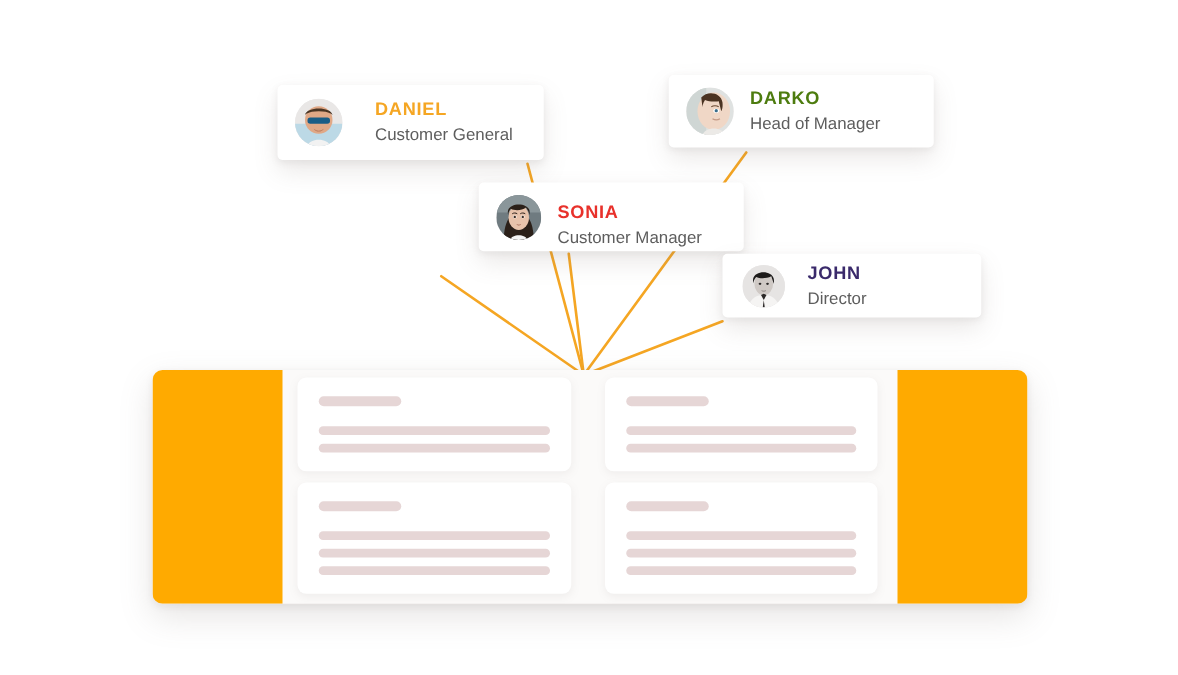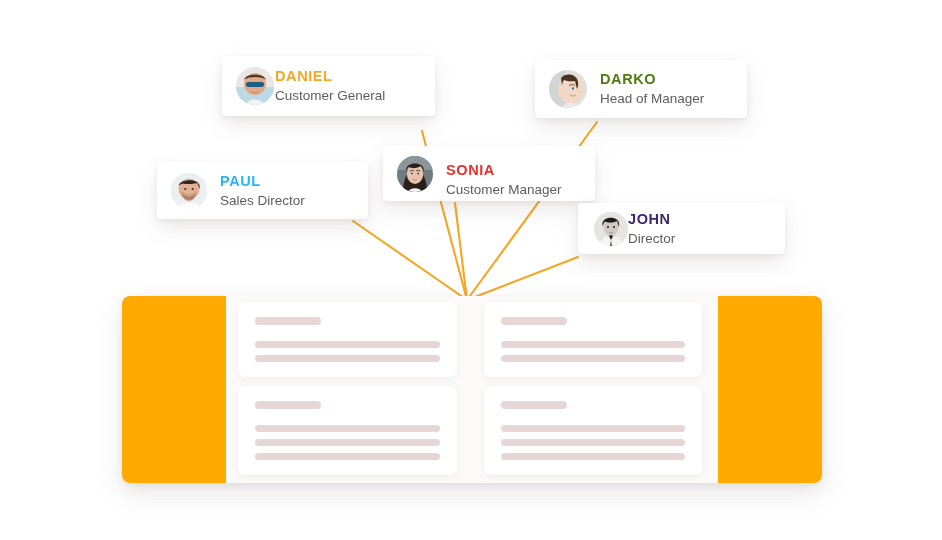--- a/index.html
+++ b/index.html
@@ -117,25 +117,25 @@
     letter-spacing: 0.6px;
     font-size: 14.5px;
   }
   .person-role {
     color: #5d5d5d;
     font-size: 13.5px;
     margin-top: 3px;
   }
 
   
-  #card-daniel { left: 222px; top: 56px;  width: 213px; height: 60px; padding: 0 0 0 14px; gap: 1px; }
+  #card-daniel { left: 222px; top: 68px;  width: 213px; height: 60px; padding: 0 0 0 14px; gap: 26px; }
   #card-darko  { left: 535px; top: 60px;  width: 212px; height: 58px; padding: 0 0 0 14px; gap: 13px; }
   #card-paul   { left: 157px; top: 162px; width: 211px; height: 57px; padding: 0 0 0 14px; gap: 13px; }
   #card-sonia  { left: 383px; top: 146px; width: 212px; height: 55px; padding: 0 0 0 14px; gap: 13px; }
-  #card-john   { left: 578px; top: 203px; width: 207px; height: 51px; padding: 0 0 0 16px; gap: 0; }
+  #card-john   { left: 578px; top: 203px; width: 207px; height: 51px; padding: 0 0 0 16px; gap: 18px; }
 
   #card-daniel .avatar { width: 38px; height: 38px; }
   #card-darko  .avatar { width: 38px; height: 38px; }
   #card-paul   .avatar { width: 36px; height: 36px; }
   #card-sonia  .avatar { width: 36px; height: 36px; }
   #card-john   .avatar { width: 34px; height: 34px; }
 </style>
 </head>
 <body>
 
@@ -219,38 +219,20 @@
         <path d="M21 25c2 1.3 4 1.3 6 0" stroke="#c49a86" stroke-width="1" fill="none"></path>
         <path d="M13 38c2-7 16-7 18 0z" fill="#eceae7"></path>
       </svg>
     </div>
     <div class="person-text">
       <span class="person-name" style="color: #4d7c0f;">DARKO</span>
       <span class="person-role">Head of Manager</span>
     </div>
   </div>
 
-  <div class="person-card" id="card-paul">
-    <div class="avatar">
-      <svg viewBox="0 0 36 36" width="36" height="36" aria-hidden="true">
-        <rect width="36" height="36" fill="#eceff1"></rect>
-        <circle cx="18" cy="16" r="10.5" fill="#e3b094"></circle>
-        <path d="M7.5 13c1-7 19-8 21-1 .4 2 0 4 0 4l-2-6s-9 2-15 .5c0 0-3 1-4 2.5z" fill="#2e2620"></path>
-        <path d="M10 18c0 6 4 10 8 10s8-4 8-10c0 0-3 3-8 3s-8-3-8-3z" fill="#d39f83"></path>
-        <path d="M12 20c1.5 5 10.5 5 12 0 .6 4-2 7-6 7s-6.6-3-6-7z" fill="#8a6a4f" opacity="0.55"></path>
-        <circle cx="14.3" cy="16" r="1.1" fill="#3c2f26"></circle>
-        <circle cx="21.7" cy="16" r="1.1" fill="#3c2f26"></circle>
-        <path d="M6 36c2-8 22-8 24 0z" fill="#ffffff"></path>
-      </svg>
-    </div>
-    <div class="person-text">
-      <span class="person-name" style="color: rgb(41, 182, 246);">PAUL</span>
-      <span class="person-role">Sales Director</span>
-    </div>
-  </div>
 
   <div class="person-card" id="card-sonia">
     <div class="avatar">
       <svg viewBox="0 0 36 36" width="36" height="36" aria-hidden="true">
         <rect width="36" height="36" fill="#6f7b80"></rect>
         <rect x="0" y="0" width="36" height="14" fill="#8a969a"></rect>
         <path d="M6 36c0-10 3-22 12-22s12 12 12 22z" fill="#2b2019"></path>
         <ellipse cx="18" cy="18" rx="8.2" ry="10" fill="#e8c3ab"></ellipse>
         <path d="M9.5 12c2-6 15-6 17 0 .5 2 .2 4 .2 4-1-4-3-6-3-6-3 2.5-9 2.8-12 1 0 0-2 2-2.2 5 0 0-.5-2 0-4z" fill="#2b2019"></path>
         <ellipse cx="14.8" cy="17.5" rx="1.5" ry="1.1" fill="#ffffff"></ellipse>

